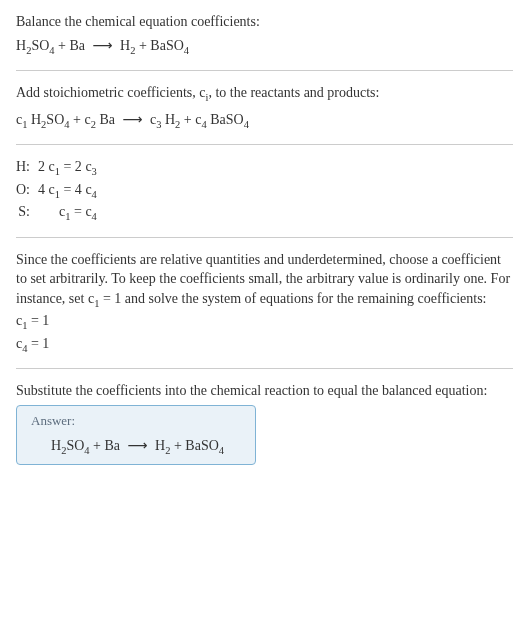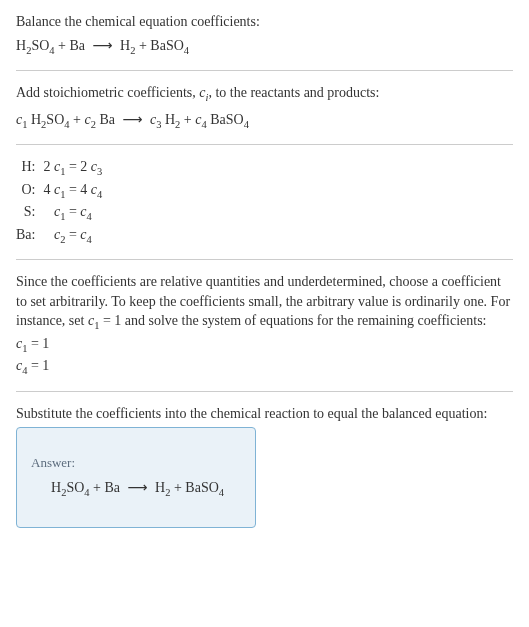--- a/index.html
+++ b/index.html
@@ -23,45 +23,44 @@
     }
     .equation {
       font-family: Georgia, serif;
       margin: 4px 0;
     }
     sub {
       font-size: 0.75em;
       vertical-align: sub;
     }
     .italic {
-      font-style: italic;
     }
     .table {
       display: table;
       margin: 4px 0;
     }
     .row {
       display: table-row;
     }
     .cell-label {
       display: table-cell;
       text-align: right;
       padding-right: 8px;
       white-space: nowrap;
     }
     .cell-eq {
       display: table-cell;
-      text-align: center;
+      text-align: right;
       white-space: nowrap;
     }
     .answer-box {
       border: 1px solid #7fb3d5;
       background: #eaf2f8;
       border-radius: 4px;
-      padding: 26px 14px;
+      padding: 6px 14px;
       margin-top: 4px;
       display: inline-block;
       min-width: 210px;
     }
     .answer-label {
       color: #5d6d7e;
       font-size: 13px;
       margin-bottom: 6px;
     }
     .answer-eq {
@@ -102,24 +101,20 @@
       <div class="cell-eq">2 <span class="italic">c</span><sub>1</sub> = 2 <span class="italic">c</span><sub>3</sub></div>
     </div>
     <div class="row">
       <div class="cell-label">O:</div>
       <div class="cell-eq">4 <span class="italic">c</span><sub>1</sub> = 4 <span class="italic">c</span><sub>4</sub></div>
     </div>
     <div class="row">
       <div class="cell-label">S:</div>
       <div class="cell-eq"><span class="italic">c</span><sub>1</sub> = <span class="italic">c</span><sub>4</sub></div>
     </div>
-    <div class="row">
-      <div class="cell-label">Ba:</div>
-      <div class="cell-eq"><span class="italic">c</span><sub>2</sub> = <span class="italic">c</span><sub>4</sub></div>
-    </div>
   </div>
 </div>
 
 <hr>
 
 <div class="section">
   <div>
     Since the coefficients are relative quantities and underdetermined, choose a coefficient to set arbitrarily. To keep the coefficients small, the arbitrary value is ordinarily one. For instance, set <span class="italic">c</span><sub>1</sub> = 1 and solve the system of equations for the remaining coefficients:
   </div>
   <div><span class="italic">c</span><sub>1</sub> = 1</div>

